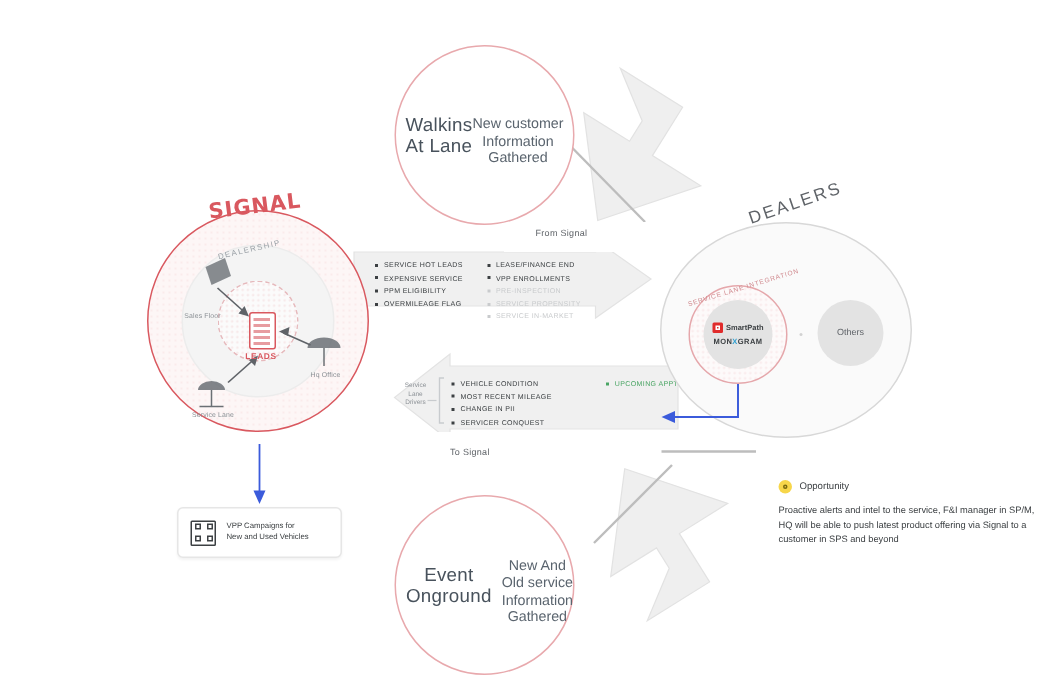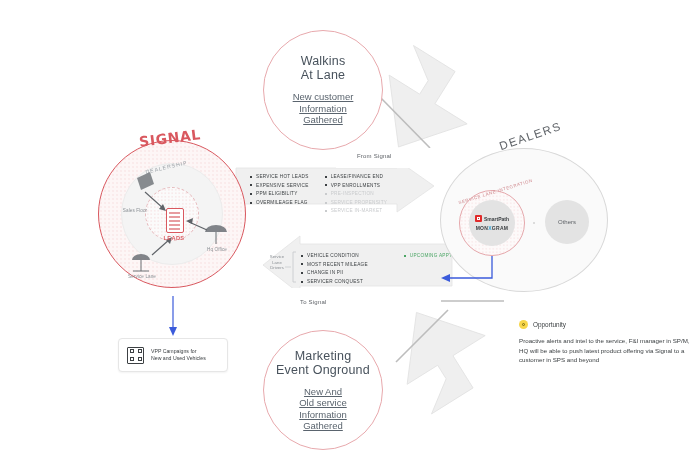--- a/index.html
+++ b/index.html
@@ -18,37 +18,36 @@
   svg.layer{position:absolute;left:0;top:0;width:697px;height:466px;overflow:visible;}
 
   
   .pink-circle{
     position:absolute;
     border:1px solid #e8a9ad;
     border-radius:50%;
     background:#ffffff;
     box-sizing:border-box;
     display:flex;
-    flex-direction:column;
+    flex-direction:row;
     align-items:center;
     justify-content:center;
     text-align:center;
   }
   .pc-title{
     font-size:12.5px;
     color:#48525c;
     line-height:14px;
     letter-spacing:.2px;
   }
   .pc-sub{
     font-size:9.5px;
     color:#5a646e;
     line-height:11.5px;
     margin-top:9px;
-    text-decoration:underline;
   }
 
   
   #signal-wrap{left:98px;top:140px;width:148px;height:148px;}
   .sig-ring{
     position:absolute;border-radius:50%;box-sizing:border-box;
   }
   #sig-outer{
     left:0;top:0;width:148px;height:148px;
     border:1.2px solid #d9585f;
@@ -285,21 +284,20 @@
     </div>
     <div class="pc-sub">
       <div>New customer</div>
       <div>Information</div>
       <div>Gathered</div>
     </div>
   </div>
 
   <div class="pink-circle" style="left:263px;top:330px;width:120px;height:120px;">
     <div class="pc-title">
-      <div>Marketing</div>
       <div>Event Onground</div>
     </div>
     <div class="pc-sub">
       <div>New And</div>
       <div>Old service</div>
       <div>Information</div>
       <div>Gathered</div>
     </div>
   </div>
 

